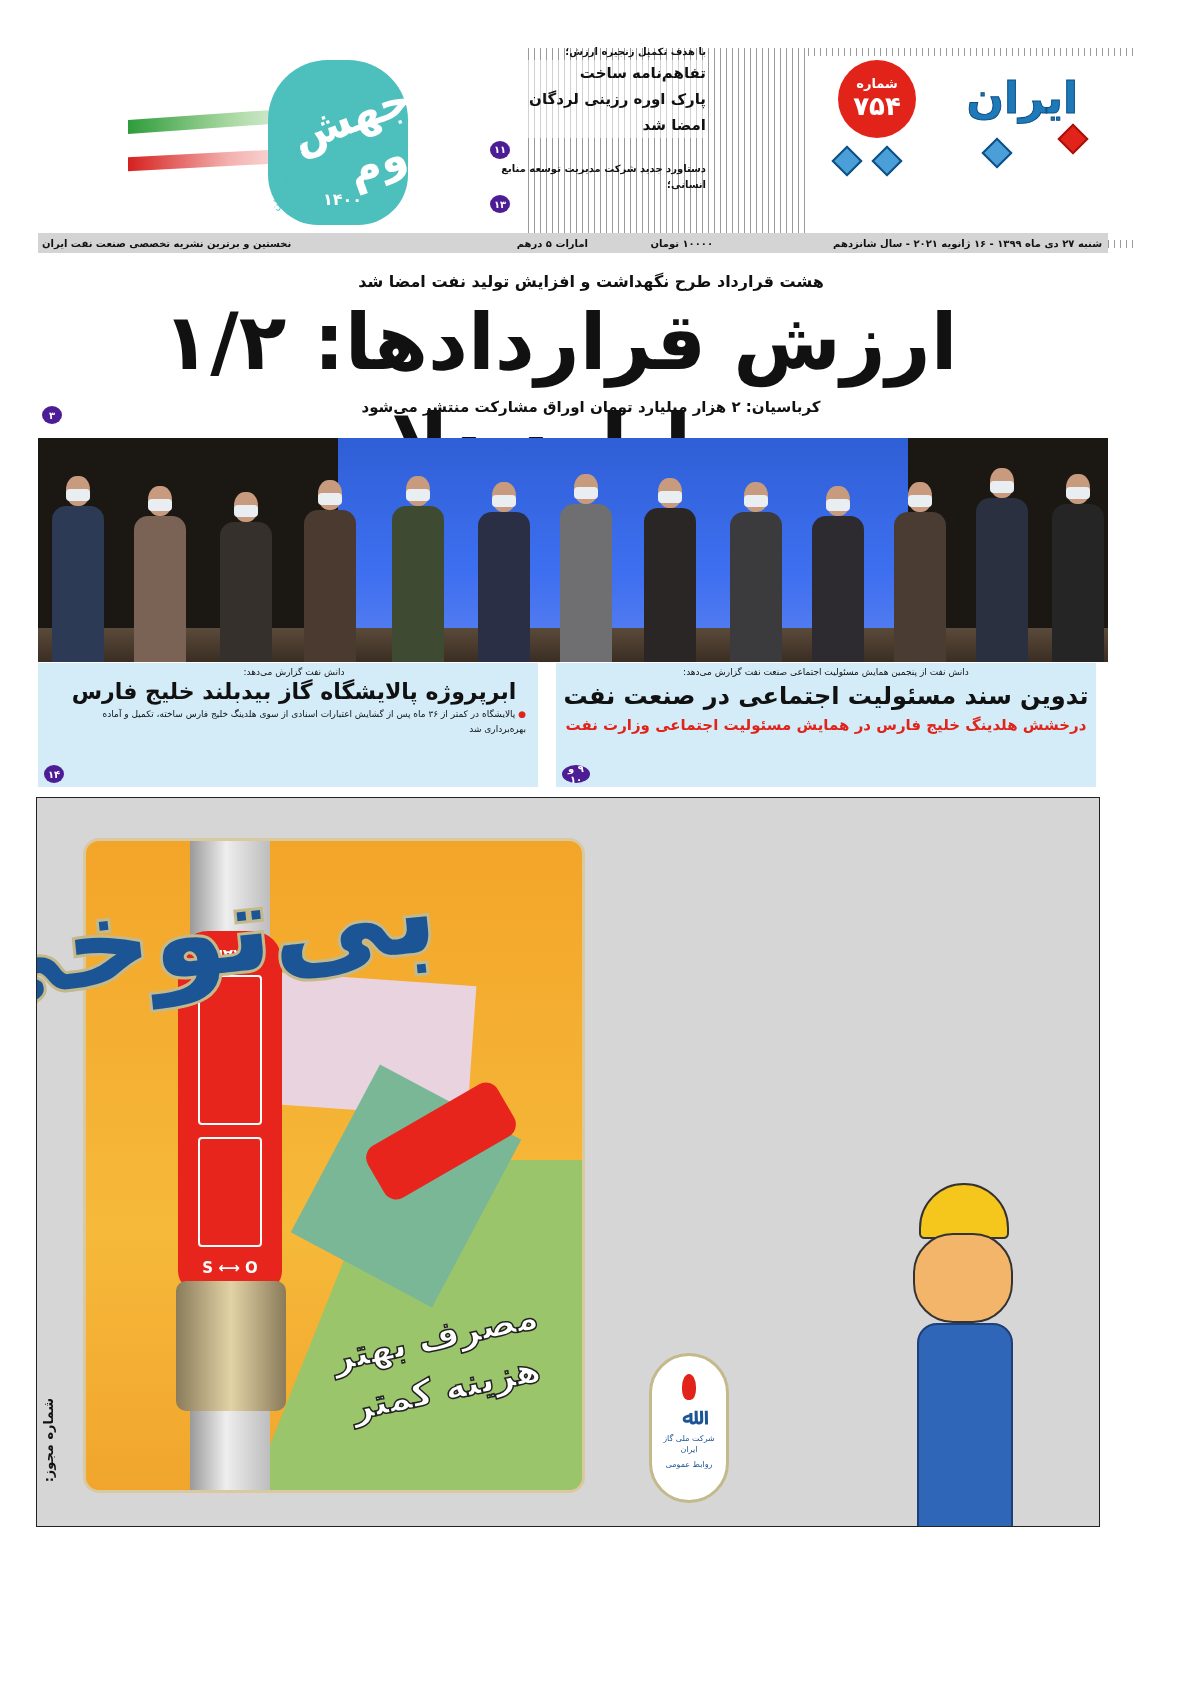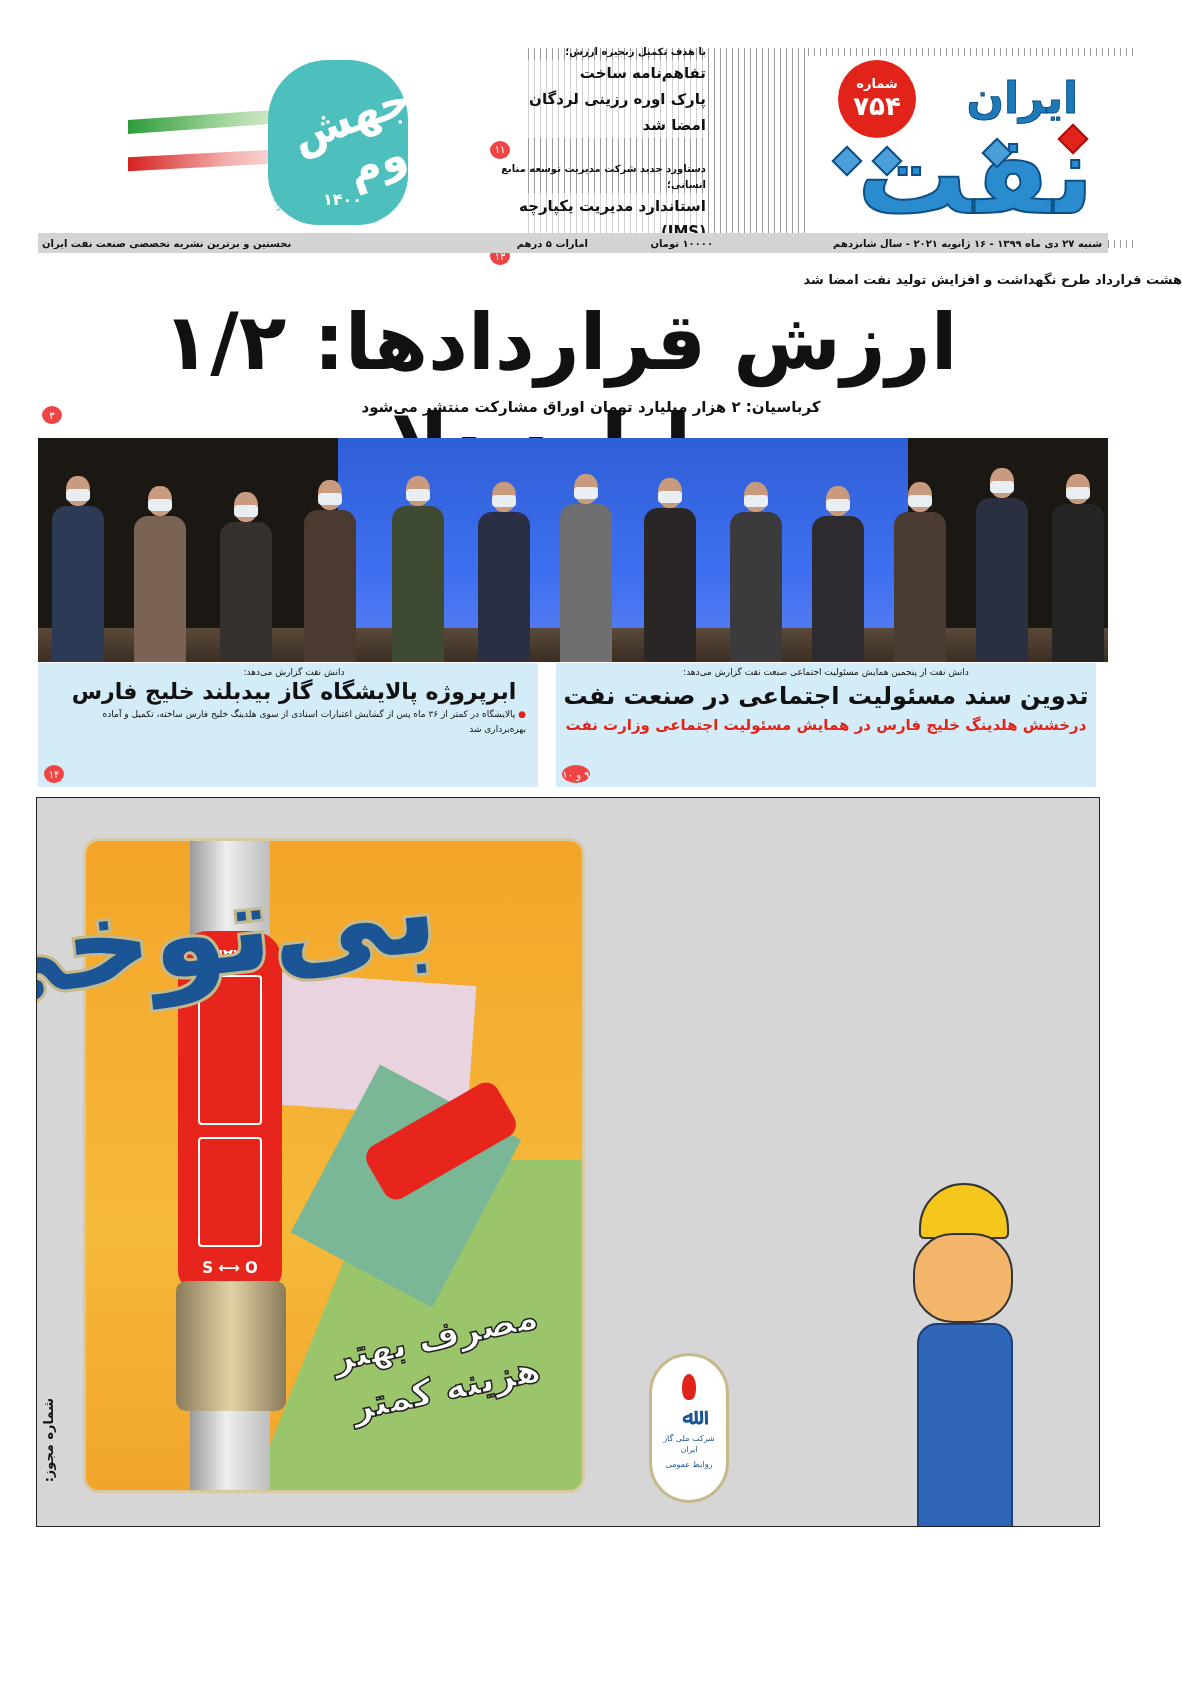--- a/index.html
+++ b/index.html
@@ -18,37 +18,37 @@
   .logo .big-word { position: absolute; right: 14px; top: 70px; font-size: 110px; line-height: 110px; font-weight: bold; color: #2a8ccf; -webkit-text-stroke: 2px #0d4f84; letter-spacing: -4px; }
   .logo .diamond { position: absolute; width: 22px; height: 22px; transform: rotate(45deg); border: 2px solid #0d4f84; }
   .issue-badge { position: absolute; left: 60px; top: 10px; width: 78px; height: 78px; border-radius: 50%; background: #e2231a; color: #fff; display: flex; flex-direction: column; align-items: center; justify-content: center; font-weight: bold; }
   .issue-badge .lbl { font-size: 13px; line-height: 14px; }
   .issue-badge .num { font-size: 26px; line-height: 30px; }
 
   .teasers { position: absolute; left: 458px; top: 0; width: 210px; padding-top: 4px; }
   .teaser { margin-bottom: 2px; }
   .teaser .kicker { font-size: 10px; font-weight: bold; line-height: 16px; }
   .teaser .title { font-size: 15px; font-weight: bold; line-height: 26px; background: rgba(255,255,255,0.55); }
-  .page-dot { display: inline-flex; align-items: center; justify-content: center; width: 20px; height: 18px; border-radius: 50%; background: #ef4444; color: #fff; font-size: 10px; font-weight: normal; }
+  .page-dot { display: inline-flex; align-items: center; justify-content: center; width: 20px; height: 18px; border-radius: 50%; background: #4c1d95; color: #fff; font-size: 10px; font-weight: bold; }
   .teaser .page-dot { margin-right: 196px; margin-top: 2px; }
 
   .emblem { position: absolute; left: 80px; top: 0; width: 300px; height: 200px; }
   .emblem .shape { position: absolute; left: 150px; top: 20px; width: 140px; height: 165px; background: #4dbfbd; border-radius: 60px 60px 50px 50px; }
   .emblem .flag-green { position: absolute; left: 10px; top: 73px; width: 200px; height: 14px; background: linear-gradient(90deg, #2e9c3a, #a7d7a0, rgba(255,255,255,0)); border-radius: 0 0 40px 0; transform: skewY(-4deg); }
   .emblem .flag-red { position: absolute; left: 10px; top: 112px; width: 200px; height: 14px; background: linear-gradient(90deg, #d5211e, #f3b0ae, rgba(255,255,255,0)); border-radius: 0 0 40px 0; transform: skewY(-3deg); }
   .emblem .calli { position: absolute; left: 180px; top: 50px; font-size: 44px; font-weight: bold; color: #fff; transform: rotate(-20deg); }
   .emblem .year { position: absolute; left: 205px; top: 150px; font-size: 16px; color: #fff; font-weight: bold; }
   .emblem .sub { position: absolute; left: 125px; top: 120px; font-size: 10px; color: #4dbfbd; transform: rotate(-70deg); white-space: nowrap; }
 
   
   .infobar { position: absolute; left: 38px; top: 233px; width: 1070px; height: 20px; background: #d4d4d4; display: flex; align-items: center; font-size: 10px; font-weight: bold; padding: 0 4px; }
   .infobar span { position: absolute; white-space: nowrap; }
 
   
-  .overline { position: absolute; top: 272px; left: 0; width: 1182px; font-size: 13px; font-weight: bold; }
+  .overline { position: absolute; top: 272px; left: 0; width: 1182px; text-align: center; font-size: 16px; font-weight: bold; }
   .main-headline { position: absolute; top: 292px; left: 30px; width: 1060px; text-align: center; font-size: 78px; line-height: 100px; font-weight: bold; letter-spacing: -1px; }
   .subhead { position: absolute; top: 398px; left: 0; width: 1182px; text-align: center; font-size: 15px; font-weight: bold; }
   .dot-lead { position: absolute; left: 42px; top: 406px; }
 
   
   .photo { position: absolute; left: 38px; top: 438px; width: 1070px; height: 224px; overflow: hidden; background: #1b1814; }
   .photo .screen { position: absolute; left: 300px; top: 0; width: 570px; height: 224px; background: linear-gradient(180deg, #2f5fd6, #3e6ff0 60%, #5b81f0); }
   .photo .floor { position: absolute; left: 0; bottom: 0; width: 100%; height: 34px; background: linear-gradient(180deg, #5a4a3a, #3a2d22); }
   .photo .person { position: absolute; bottom: 0; width: 60px; height: 196px; }
   .photo .person .head { position: absolute; left: 18px; top: 0; width: 24px; height: 30px; border-radius: 45%; background: #c89b7f; }
@@ -100,42 +100,40 @@
 </head>
 <body>
 
 <div class="masthead">
   <div class="stripes teaser-bg"></div>
   <div class="stripes top-ticks"></div>
   <div class="stripes bottom-ticks"></div>
 
   <div class="logo">
     <span class="small-word">ایران</span>
-    <span class="big-word">نفت</span>
     <span class="diamond" style="right:200px;top:36px;background:#4a9fd8;"></span>
     <span class="diamond" style="right:24px;top:78px;background:#e2231a;border-color:#a5120c;"></span>
     <span class="diamond" style="right:100px;top:92px;background:#4a9fd8;"></span>
     <span class="diamond" style="right:210px;top:100px;background:#4a9fd8;"></span>
     <span class="diamond" style="right:250px;top:100px;background:#4a9fd8;"></span>
     <div class="issue-badge">
       <span class="lbl">شماره</span>
       <span class="num">۷۵۴</span>
     </div>
   </div>
 
   <div class="teasers">
     <div class="teaser">
       <div class="kicker">با هدف تکمیل زنجیره ارزش؛</div>
       <div class="title">تفاهم‌نامه ساخت</div>
       <div class="title">پارک اوره رزینی لردگان امضا شد</div>
       <span class="page-dot">۱۱</span>
     </div>
     <div class="teaser">
       <div class="kicker">دستاورد جدید شرکت مدیریت توسعه منابع انسانی؛</div>
-      <div class="title">استاندارد مدیریت یکپارچه (IMS)</div>
       <span class="page-dot">۱۳</span>
     </div>
   </div>
 
   <div class="emblem">
     <div class="flag-green"></div>
     <div class="flag-red"></div>
     <div class="shape"></div>
     <div class="calli">جهش دوم</div>
     <div class="year">۱۴۰۰</div>

